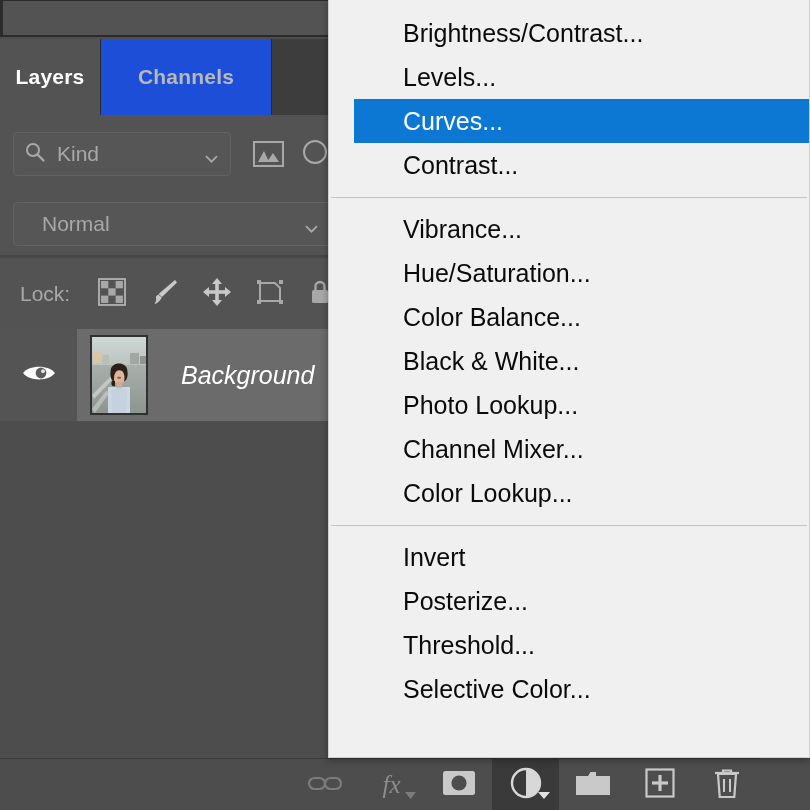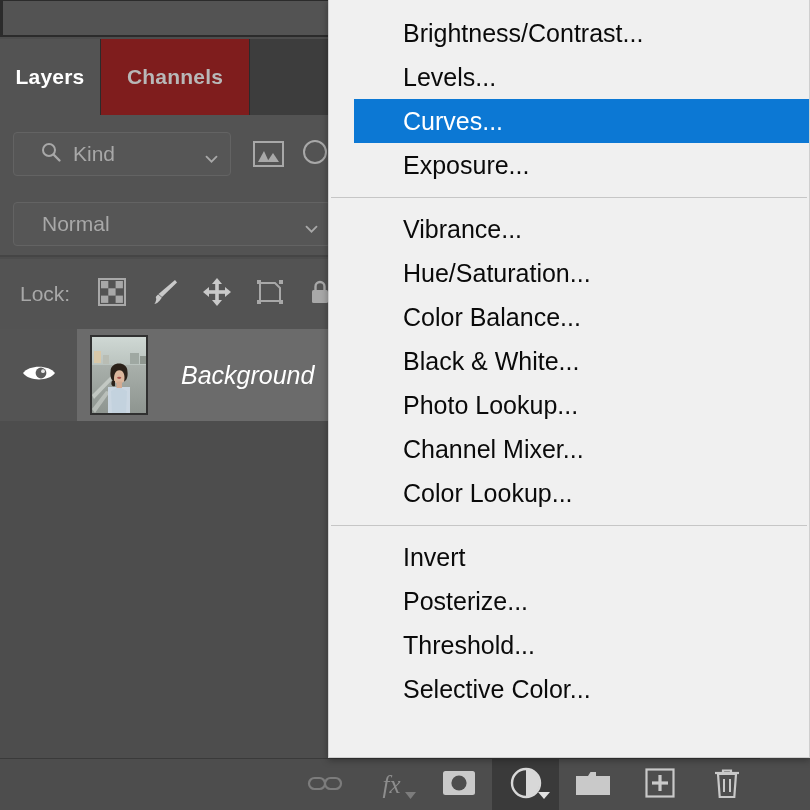--- a/index.html
+++ b/index.html
@@ -74,23 +74,23 @@
     cursor: default;
     user-select: none;
   }
   .tab.active {
     background: #535353;
     color: #ffffff;
     width: 101px;
     border-right: 1px solid #2b2b2b;
   }
   .tab.inactive {
-    background: #7f1d1d;
+    background: #1d4ed8;
     color: #b8b8b8;
-    width: 149px;
+    width: 171px;
   }
   .tab.spacer-tab {
     background: #3d3d3d;
     flex: 1;
   }
 
   
   .filter-row {
     position: absolute;
     left: 0;
@@ -104,21 +104,21 @@
     box-sizing: border-box;
   }
   .kind-select {
     width: 218px;
     height: 44px;
     border: 1px solid #636363;
     border-radius: 4px;
     background: #565656;
     display: flex;
     align-items: center;
-    padding: 0 26px;
+    padding: 0 10px;
     box-sizing: border-box;
     position: relative;
   }
   .kind-label {
     color: #a8a8a8;
     font-size: 21px;
     margin-left: 11px;
   }
   .chev {
     position: absolute;
@@ -555,21 +555,21 @@
       </div>
     </div>
   </div>
 
   <div id="adjust-menu">
 
     <div>
       <div class="menu-item">Brightness/Contrast...</div>
       <div class="menu-item">Levels...</div>
       <div class="menu-item highlighted">Curves...</div>
-      <div class="menu-item">Exposure...</div>
+      <div class="menu-item">Contrast...</div>
     </div>
 
     <div class="menu-sep"></div>
 
     <div>
       <div class="menu-item">Vibrance...</div>
       <div class="menu-item">Hue/Saturation...</div>
       <div class="menu-item">Color Balance...</div>
       <div class="menu-item">Black &amp; White...</div>
       <div class="menu-item">Photo Lookup...</div>

